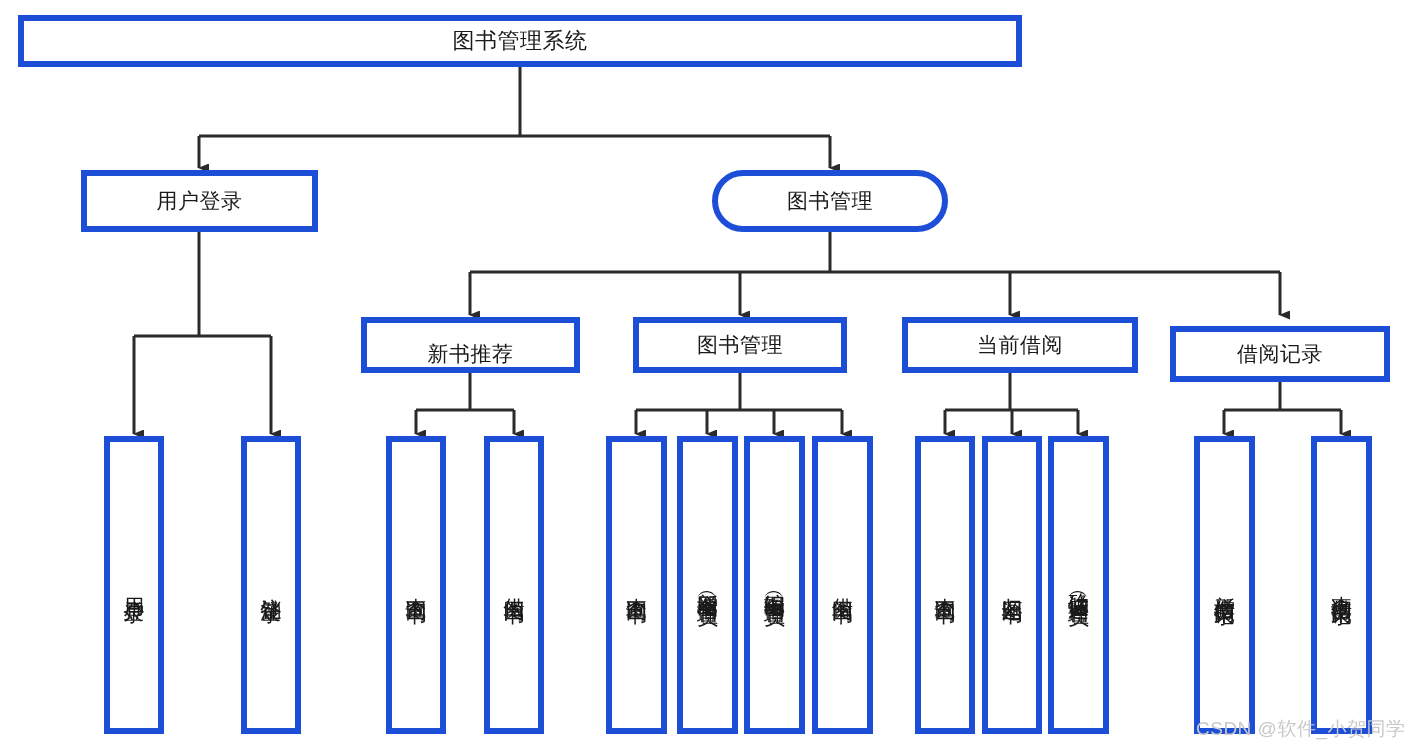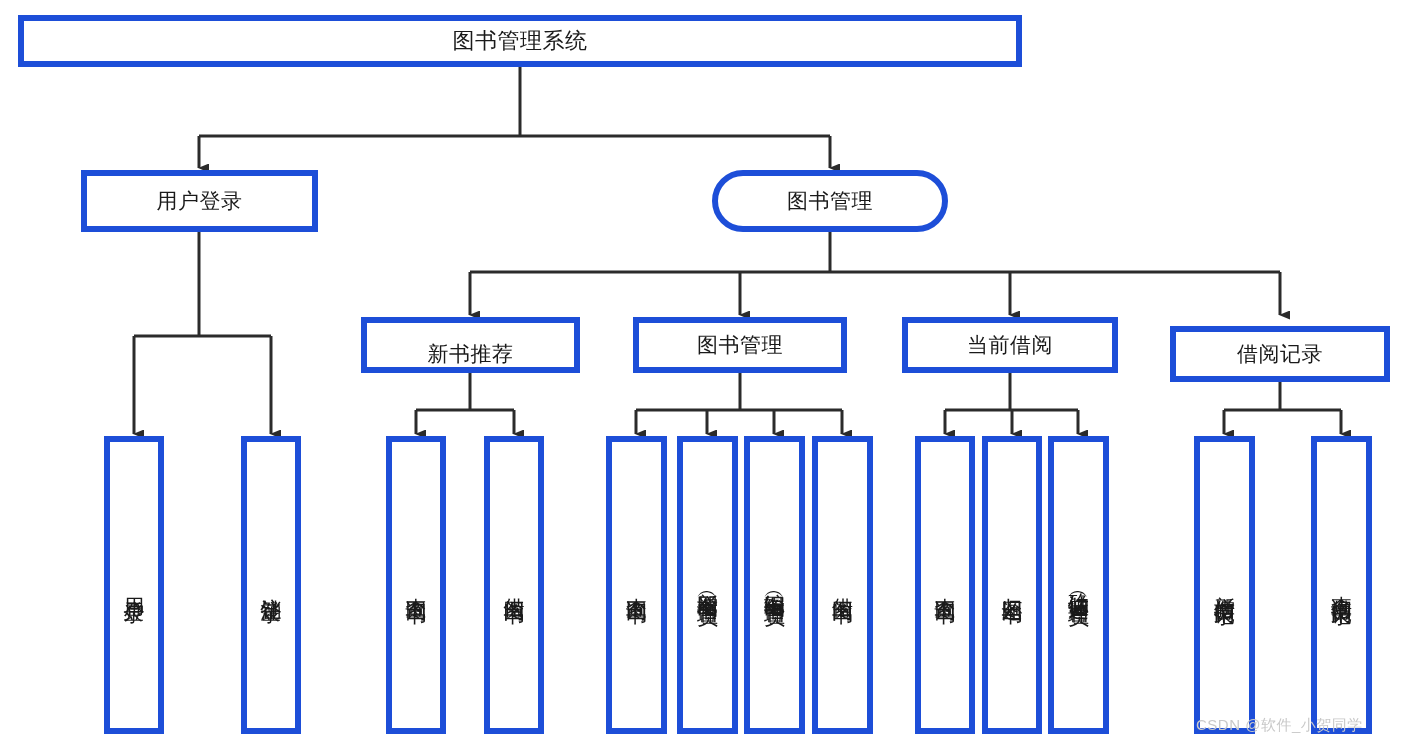--- a/index.html
+++ b/index.html
@@ -52,21 +52,21 @@
     font-size: 21px;
     letter-spacing: 2px;
     line-height: 1.05;
   }
   .node-box.root .node-label {
     font-size: 22px;
   }
   .watermark {
     position: absolute;
     color: #c9c9c9;
-    font-size: 15px;
+    font-size: 19px;
     letter-spacing: 0.5px;
     white-space: nowrap;
     user-select: none;
   }
 </style>
 </head>
 <body>
 
 <div id="diagram-root">
 
@@ -122,21 +122,21 @@
       </div>
       <div class="node-box horizontal" style="left: 712px; top: 170px; width: 236px; height: 62px; border-radius: 31px;">
         <span class="node-label">图书管理</span>
       </div>
       <div class="node-box horizontal" style="left: 361px; top: 317px; width: 219px; height: 56px; align-items: flex-end;">
         <span class="node-label">新书推荐</span>
       </div>
       <div class="node-box horizontal" style="left: 633px; top: 317px; width: 214px; height: 56px;">
         <span class="node-label">图书管理</span>
       </div>
-      <div class="node-box horizontal" style="left: 902px; top: 317px; width: 216px; height: 56px;">
+      <div class="node-box horizontal" style="left: 902px; top: 317px; width: 236px; height: 56px;">
         <span class="node-label">当前借阅</span>
       </div>
       <div class="node-box horizontal" style="left: 1170px; top: 326px; width: 220px; height: 56px;">
         <span class="node-label">借阅记录</span>
       </div>
       <div class="node-box vertical" style="left: 104px; top: 436px; width: 60px; height: 298px;">
         <span class="node-label">用户登录</span>
       </div>
       <div class="node-box vertical" style="left: 241px; top: 436px; width: 60px; height: 298px;">
         <span class="node-label">注销登录</span>

